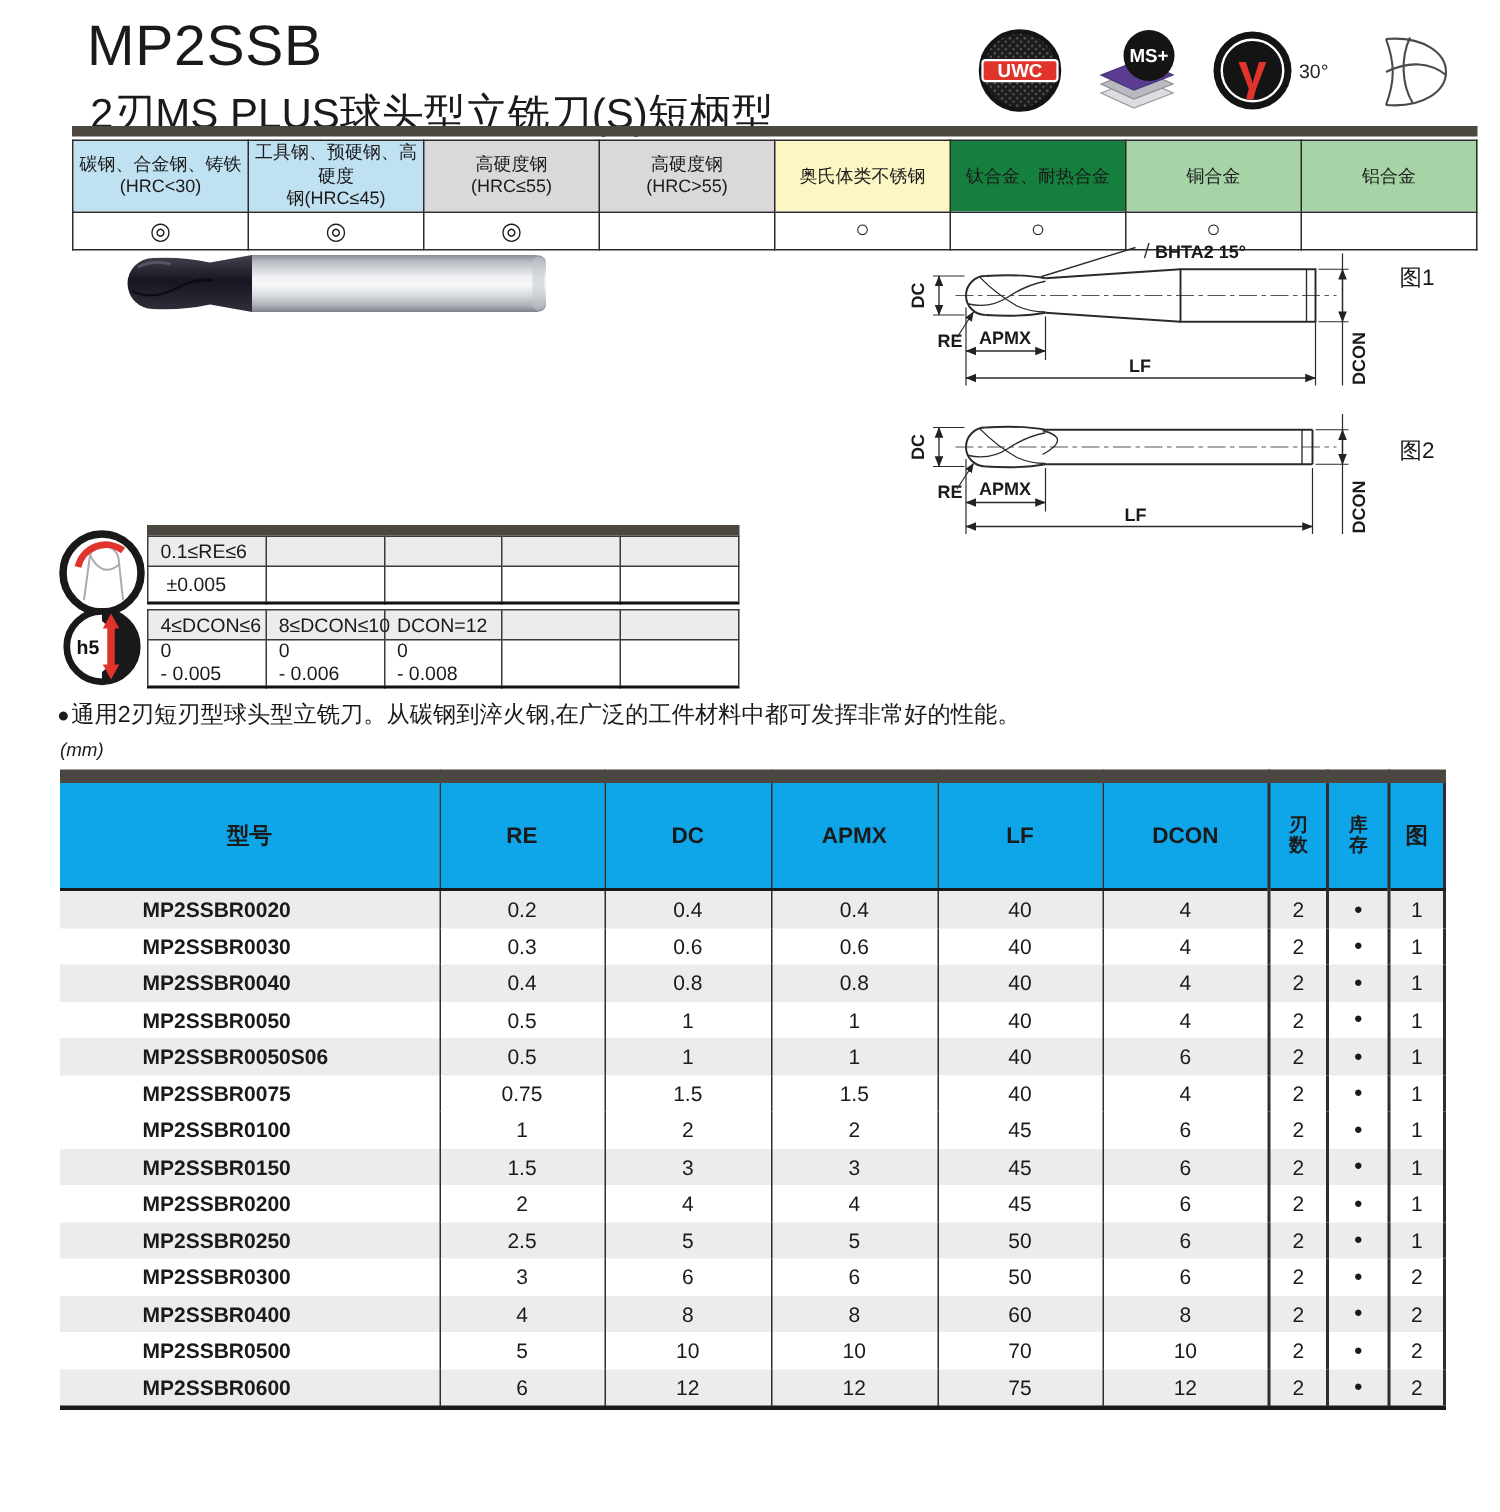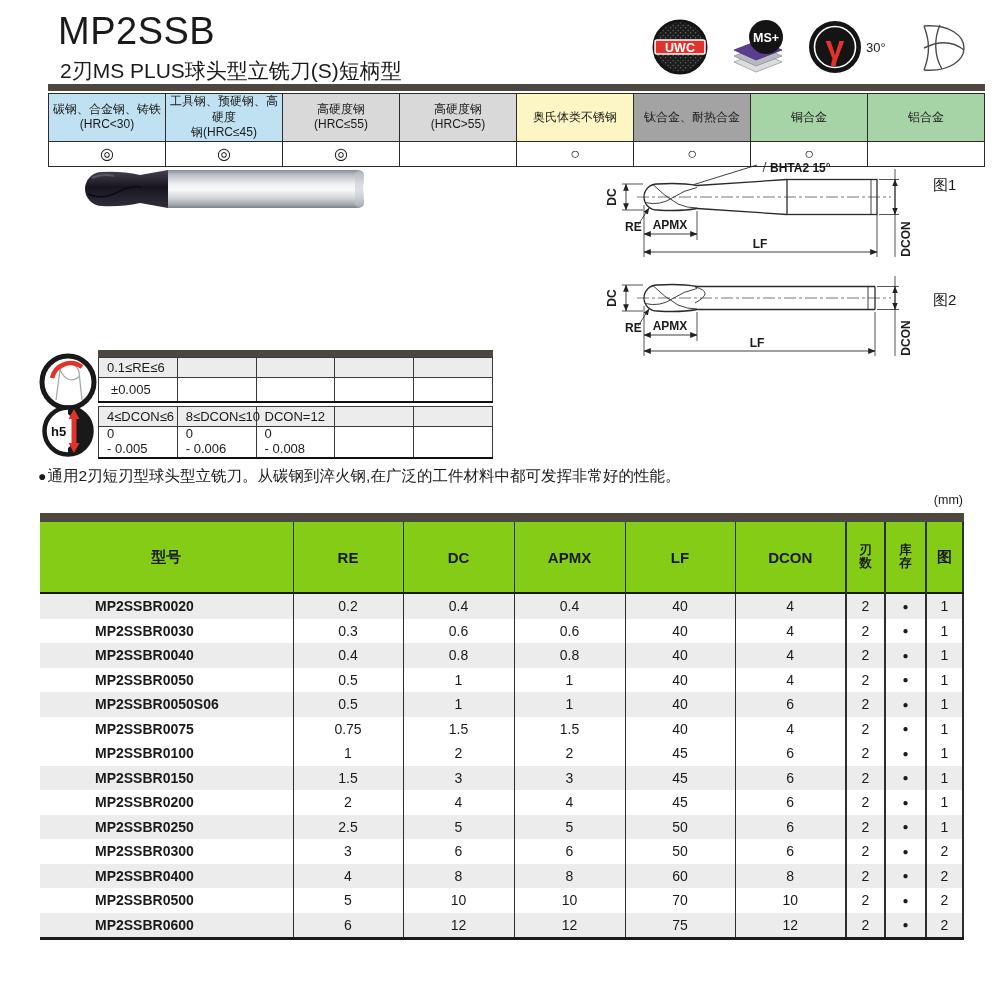--- a/index.html
+++ b/index.html
@@ -1,20 +1,20 @@
 <!DOCTYPE html>
 <html><head>
 <meta charset="utf-8">
 <style>
   html,body { margin:0; padding:0; background:#fff; }
   .page { position:relative; width:1000px; height:1008px; background:#fff; overflow:hidden;
           font-family:"Liberation Sans","DejaVu Sans",sans-serif; color:#1a1a1a; }
 
   .title    { position:absolute; left:58px; top:10px; font-size:38px; font-weight:400; letter-spacing:.5px; }
-  .subtitle { position:absolute; left:60px; top:57px; font-size:21px; }
+  .subtitle { position:absolute; left:60px; top:57px; font-size:28px; }
 
   .badges { position:absolute; left:652px; top:18px; display:flex; align-items:center; gap:18px; }
 
   .hbar   { position:absolute; left:48px; top:84px; width:937px; height:7px; background:#4c4841; }
 
   
   .mat { position:absolute; left:48px; top:93px; width:937px; border-collapse:collapse; table-layout:fixed; }
   .mat td { border:1px solid #2b2b2b; text-align:center; vertical-align:middle; padding:0; }
   .mat td.mat-h { height:34px; font-size:12px; line-height:1.3; }
   .mat td.mat-m { height:24px; font-size:16px; background:#fff; }
@@ -38,27 +38,27 @@
   .tolicon2 { position:absolute; left:41px; top:404px; }
   .tol { position:absolute; left:98px; border-collapse:collapse; table-layout:fixed; width:395px;
          border-bottom:2px solid #111; }
   .tol td { border:1px solid #3a3a3a; font-size:13px; padding:0 0 0 8px; vertical-align:middle; white-space:nowrap; }
   .tol td.tol-h { height:19px; background:#ececec; }
   #tol-re  { top:357px;padding-left:12px; } #tol-re td.tol-v { height:23px; padding-left:12px; }
   #tol-dcon{ top:406px; } #tol-dcon td.tol-v { height:29px; line-height:1.15; }
 
   .desc { position:absolute; left:38px; top:466px; font-size:15.5px; }
   .desc .bullet { font-size:14px; margin-right:1px; }
-  .unit { position:absolute; left:40px; top:493px; width:923px; text-align:right; font-size:12.5px; }
+  .unit { position:absolute; left:40px; top:493px; width:923px; font-size:12.5px;font-style:italic; }
 
   
   .main { position:absolute; left:40px; top:513px; width:923px; border-collapse:collapse; table-layout:fixed;
           border-top:9px solid #4c4841; border-bottom:3px solid #1a1a1a; border-right:2px solid #2e2e2e; }
   .main thead tr { border-bottom:2.5px solid #1a1a1a; }
-  .main thead th { height:70px; background:#84cc16; font-weight:bold; font-size:15px;
+  .main thead th { height:70px; background:#0ea5e9; font-weight:bold; font-size:15px;
                    border-left:1px solid #2e2e2e; padding:0; }
   .main thead th:first-child, .main tbody td:first-child { border-left:none; }
   .main thead th:nth-child(7), .main tbody td:nth-child(7),
   .main thead th:nth-child(8), .main tbody td:nth-child(8),
   .main thead th:nth-child(9), .main tbody td:nth-child(9) { border-left:2px solid #2e2e2e; }
   .main tbody td { height:24.5px; font-size:14px; text-align:center; padding:0;
                    border-left:1px solid #2e2e2e; }
   .main tbody td.c-model { text-align:left; padding-left:55px; font-weight:bold; }
   .main tbody tr.alt { background:#ececec; }
   .main th.vert span { display:block; line-height:1.05; font-size:12.5px; }
@@ -130,21 +130,21 @@
             <div>高硬度钢</div>
             <div>(HRC≤55)</div>
           </td>
           <td class="mat-h" style="background: rgb(217, 217, 217);">
             <div>高硬度钢</div>
             <div>(HRC&gt;55)</div>
           </td>
           <td class="mat-h" style="background: rgb(252, 246, 197); text-align: center;">
             <div>奥氏体类不锈钢</div>
           </td>
-          <td class="mat-h" style="background: #a3a3a3;">
+          <td class="mat-h" style="background: #15803d;">
             <div>钛合金、耐热合金</div>
           </td>
           <td class="mat-h" style="background: rgb(167, 212, 167);">
             <div>铜合金</div>
           </td>
           <td class="mat-h" style="background: rgb(167, 212, 167); text-align: center;">
             <div>铝合金</div>
           </td>
         </tr>
       <tr id="mat-v">

